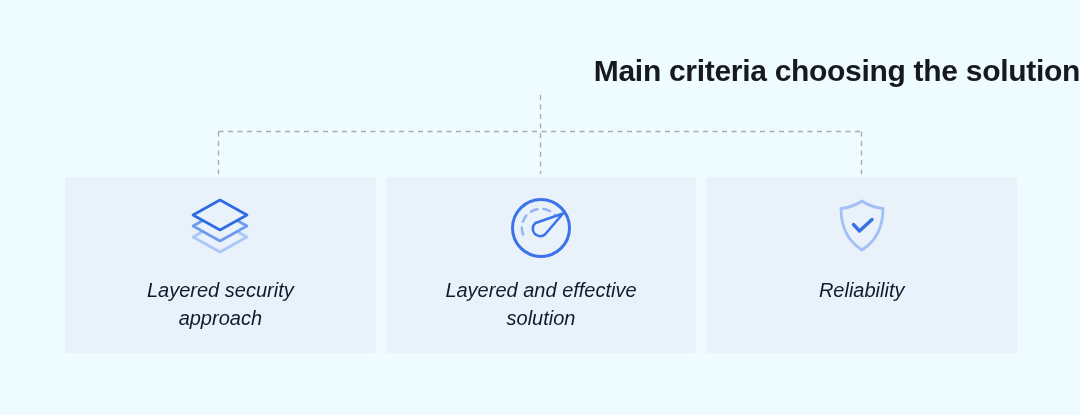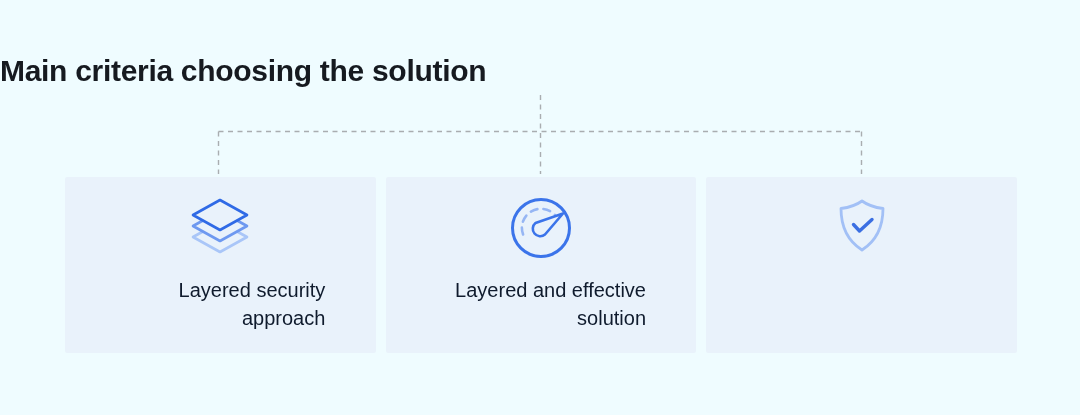--- a/index.html
+++ b/index.html
@@ -15,21 +15,21 @@
     position: relative;
     width: 1080px;
     height: 415px;
     background: #effcff;
   }
   .title {
     position: absolute;
     top: 52px;
     left: 0;
     width: 100%;
-    text-align: left;
+    text-align: right;
     font-size: 30px;
     line-height: 38px;
     font-weight: 700;
     letter-spacing: -0.3px;
     color: #161a20;
   }
   .connector-svg {
     position: absolute;
     top: 0;
     left: 0;
@@ -62,22 +62,23 @@
     margin-bottom: 16px;
     display: flex;
     align-items: center;
     justify-content: center;
   }
   .card .card-label {
     font-size: 20px;
     line-height: 28px;
     font-weight: 500;
     color: #0f1b2d;
-    text-align: right;
+    text-align: center;
     max-width: 210px;
+    font-style: italic;
   }
 </style>
 </head>
 <body>
 
 <div class="stage">
 
   <div class="title">Main criteria choosing the solution</div>
 
   <svg class="connector-svg" width="1080" height="415" viewBox="0 0 1080 415" aria-hidden="true">
@@ -113,16 +114,17 @@
       <div class="card-label">Layered and effective solution</div>
     </div>
 
     <div class="card">
       <div class="icon-wrap">
         <svg width="64" height="64" viewBox="0 0 64 64" fill="none" aria-hidden="true">
           <path d="M32 5 C 37.5 9, 45 11.5, 53 12.5 C 53 29, 48.5 43.5, 32 54 C 15.5 43.5, 11 29, 11 12.5 C 19 11.5, 26.5 9, 32 5 Z" fill="#e9f2fb" stroke="#a2c0f6" stroke-width="2.8" stroke-linejoin="round"></path>
           <path d="M23.5 28.5 L29.5 35 L42 23.5" stroke="#3b6fe2" stroke-width="3.4" stroke-linecap="round" stroke-linejoin="round"></path>
         </svg>
       </div>
+      <div class="card-label">Reliability</div>
     </div>
 
   </div>
 </div>
 
 </body></html>

